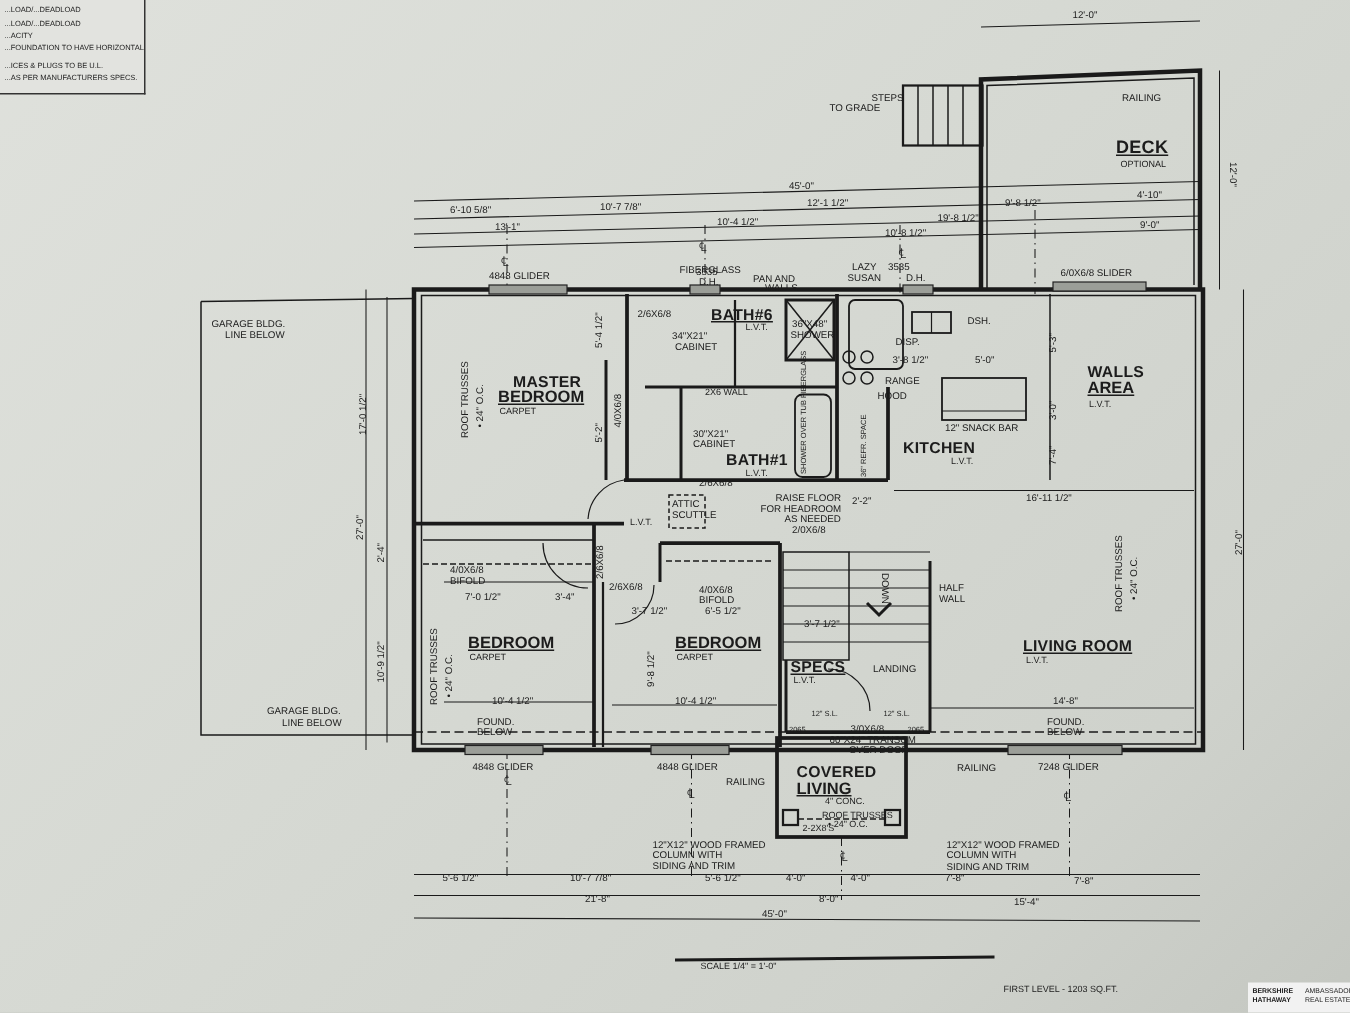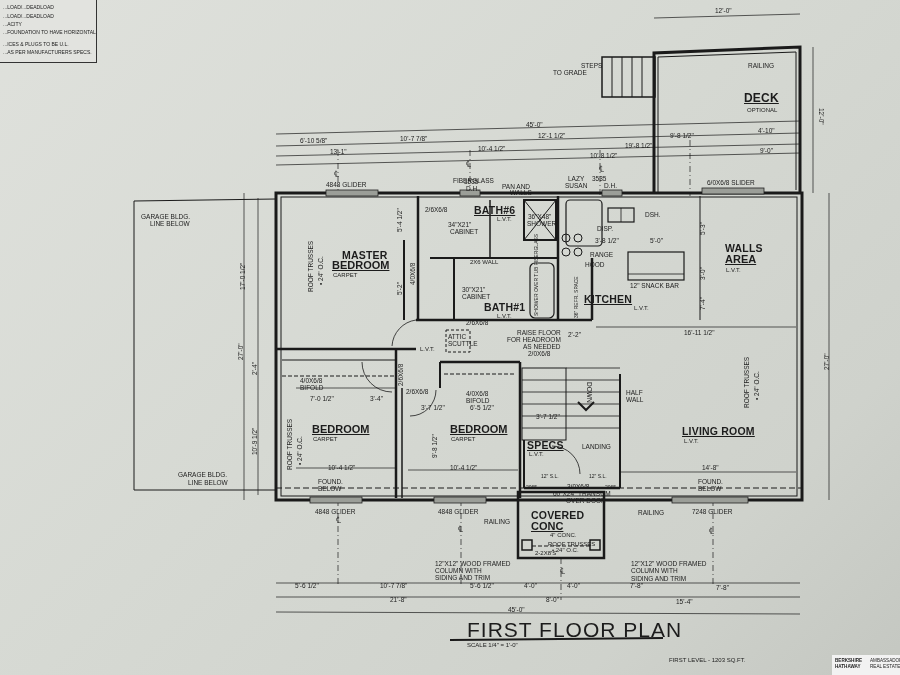--- a/index.html
+++ b/index.html
@@ -245,21 +245,21 @@
   <span class="t lbl" style="left:568px;top:176px">LAZY</span>
   <span class="t lbl" style="left:565px;top:183px">SUSAN</span>
   <span class="t lbl" style="left:597px;top:226px">DISP.</span>
   <span class="t lbl" style="left:645px;top:212px">DSH.</span>
   <span class="t lbl" style="left:590px;top:252px">RANGE</span>
   <span class="t lbl" style="left:585px;top:262px">HOOD</span>
   <span class="t dim" style="left:595px;top:238px">3'-8 1/2"</span>
   <span class="t dim" style="left:650px;top:238px">5'-0"</span>
   <span class="t lbl" style="left:630px;top:283px">12" SNACK BAR</span>
   <span class="t sub vert" style="left:574px;top:318px;font-size:5px">36" REFR. SPACE</span>
-  <span class="t room" style="left:584px;top:294px;text-decoration:underline">KITCHEN</span>
+  <span class="t room" style="left:602px;top:294px;">KITCHEN</span>
   <span class="t sub" style="left:634px;top:305px">L.V.T.</span>
 
   <span class="t room" style="left:725px;top:243px">WALLS</span>
   <span class="t rooml" style="left:725px;top:254px">AREA</span>
   <span class="t sub" style="left:726px;top:267px">L.V.T.</span>
   <span class="t dim vert" style="left:700px;top:235px">5'-3"</span>
   <span class="t dim vert" style="left:700px;top:280px">3'-0"</span>
   <span class="t dim vert" style="left:700px;top:310px">7'-4"</span>
   <span class="t dim" style="left:684px;top:330px">16'-11 1/2"</span>
   <span class="t dim" style="left:568px;top:332px">2'-2"</span>
@@ -312,21 +312,21 @@
 
   <span class="t room" style="left:682px;top:426px;text-decoration:underline">LIVING ROOM</span>
   <span class="t sub" style="left:684px;top:438px">L.V.T.</span>
   <span class="t lbl vert" style="left:744px;top:408px">ROOF TRUSSES</span>
   <span class="t lbl vert" style="left:754px;top:400px">• 24" O.C.</span>
   <span class="t dim" style="left:702px;top:465px">14'-8"</span>
   <span class="t lbl" style="left:698px;top:479px">FOUND.</span>
   <span class="t lbl" style="left:698px;top:486px">BELOW</span>
 
   <span class="t room" style="left:531px;top:510px">COVERED</span>
-  <span class="t rooml" style="left:531px;top:521px">CONC</span>
+  <span class="t rooml" style="left:531px;top:521px">LIVING</span>
   <span class="t sub" style="left:550px;top:532px">4" CONC.</span>
   <span class="t sub" style="left:548px;top:541px">ROOF TRUSSES</span>
   <span class="t sub" style="left:552px;top:547px">• 24" O.C.</span>
   <span class="t sub" style="left:535px;top:550px">2-2X8'S</span>
   <span class="t lbl" style="left:484px;top:519px">RAILING</span>
   <span class="t lbl" style="left:638px;top:510px">RAILING</span>
   <span class="t lbl" style="left:435px;top:561px">12"X12" WOOD FRAMED</span>
   <span class="t lbl" style="left:435px;top:568px">COLUMN WITH</span>
   <span class="t lbl" style="left:435px;top:575px">SIDING AND TRIM</span>
   <span class="t lbl" style="left:631px;top:561px">12"X12" WOOD FRAMED</span>
@@ -338,21 +338,20 @@
   <span class="t dim" style="left:470px;top:583px">5'-6 1/2"</span>
   <span class="t dim" style="left:524px;top:583px">4'-0"</span>
   <span class="t dim" style="left:567px;top:583px">4'-0"</span>
   <span class="t dim" style="left:630px;top:583px">7'-8"</span>
   <span class="t dim" style="left:716px;top:585px">7'-8"</span>
   <span class="t dim" style="left:390px;top:597px">21'-8"</span>
   <span class="t dim" style="left:546px;top:597px">8'-0"</span>
   <span class="t dim" style="left:676px;top:599px">15'-4"</span>
   <span class="t dim" style="left:508px;top:607px">45'-0"</span>
 
-  <span class="t title" style="left:467px;top:619px">FIRST FLOOR PLAN</span>
   <span class="t sub" style="left:467px;top:642px">SCALE 1/4" = 1'-0"</span>
   <span class="t sub" style="left:669px;top:657px">FIRST LEVEL - 1203 SQ.FT.</span>
 
   <div class="logo">
     <span class="t" style="left:3px;top:4px">BERKSHIRE</span>
     <span class="t" style="left:3px;top:10px">HATHAWAY</span>
     <span class="t" style="left:38px;top:4px;font-weight:normal">AMBASSADOR</span>
     <span class="t" style="left:38px;top:10px;font-weight:normal">REAL ESTATE</span>
   </div>
 </div>

